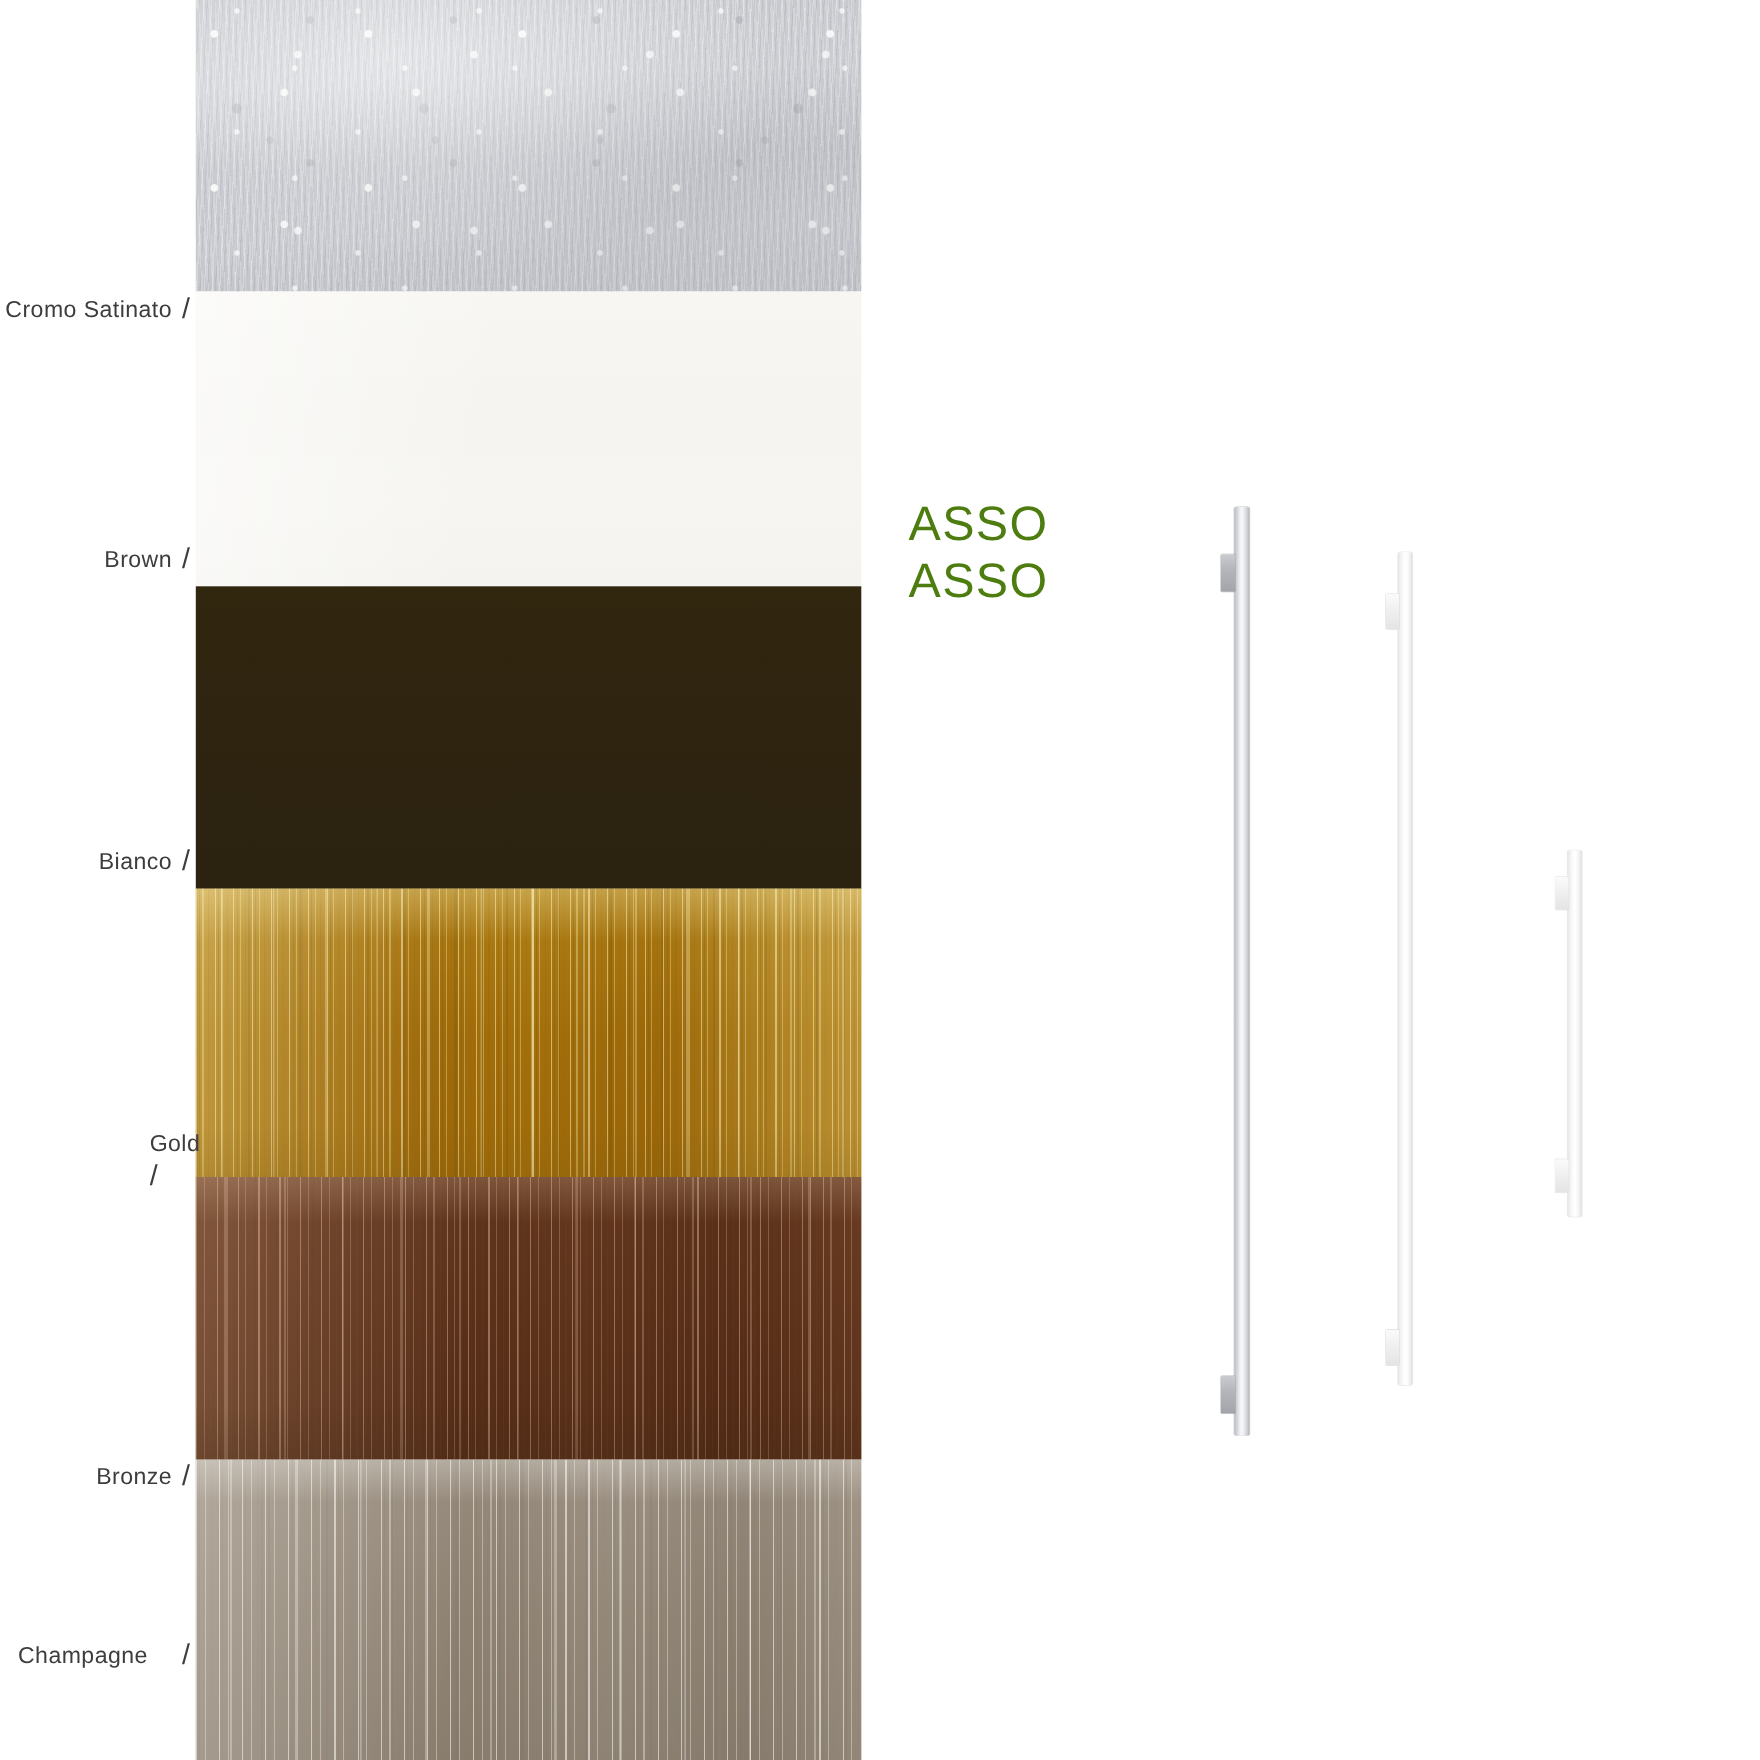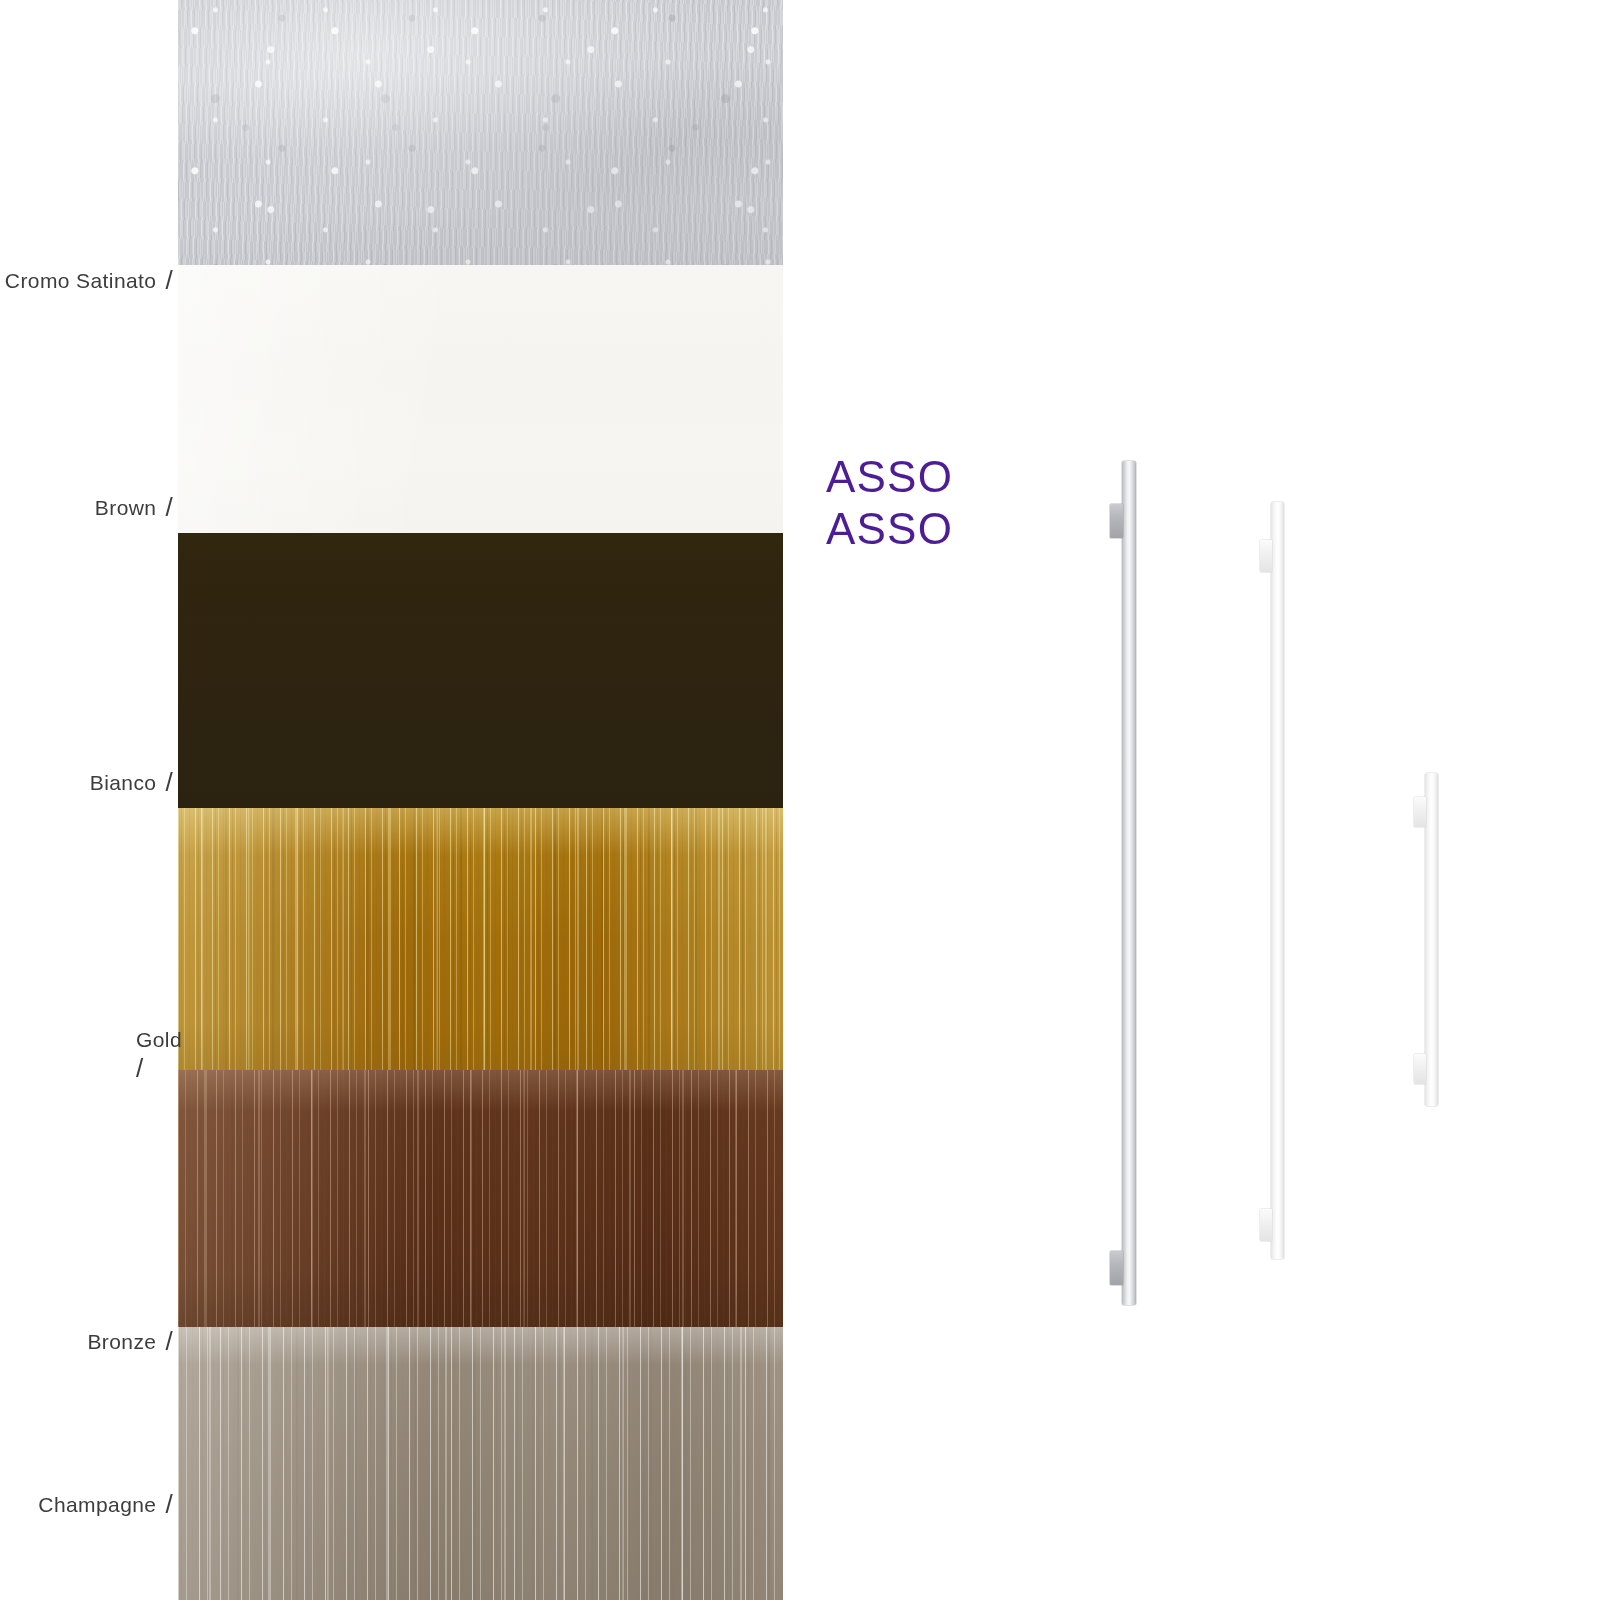--- a/index.html
+++ b/index.html
@@ -185,21 +185,21 @@
     font-size: 26px;
     color: #3d3d3d;
     transform: translateY(1px);
   }
 
   
   #product-title {
     position: absolute;
     left: 826px;
     top: 455px;
-    color: #4c1d95;
+    color: #4d7c0f;
     font-size: 44px;
     line-height: 1.0;
     letter-spacing: 1.2px;
     font-weight: 300;
     font-family: "Liberation Sans", sans-serif;
   }
   #product-title .title-line { display: block; }
   #product-title .title-line + .title-line { margin-top: 8px; }
 
   
@@ -269,21 +269,21 @@
       <span class="slash">/</span>
     </div>
     <div class="swatch-label" style="top: 1028px; flex-direction: column;">
       <span class="lbl-text">Gold</span>
       <span class="slash">/</span>
     </div>
     <div class="swatch-label" style="top: 1285px; margin-top: 40px;">
       <span class="lbl-text">Bronze</span>
       <span class="slash">/</span>
     </div>
-    <div class="swatch-label" style="top: 1488px;">
+    <div class="swatch-label" style="top: 1488px; gap: 22px;">
       <span class="lbl-text">Champagne</span>
       <span class="slash">/</span>
     </div>
   </div>
 
 <div id="product-title">
   <span class="title-line">ASSO</span>
   <span class="title-line">ASSO</span>
 </div>
 

